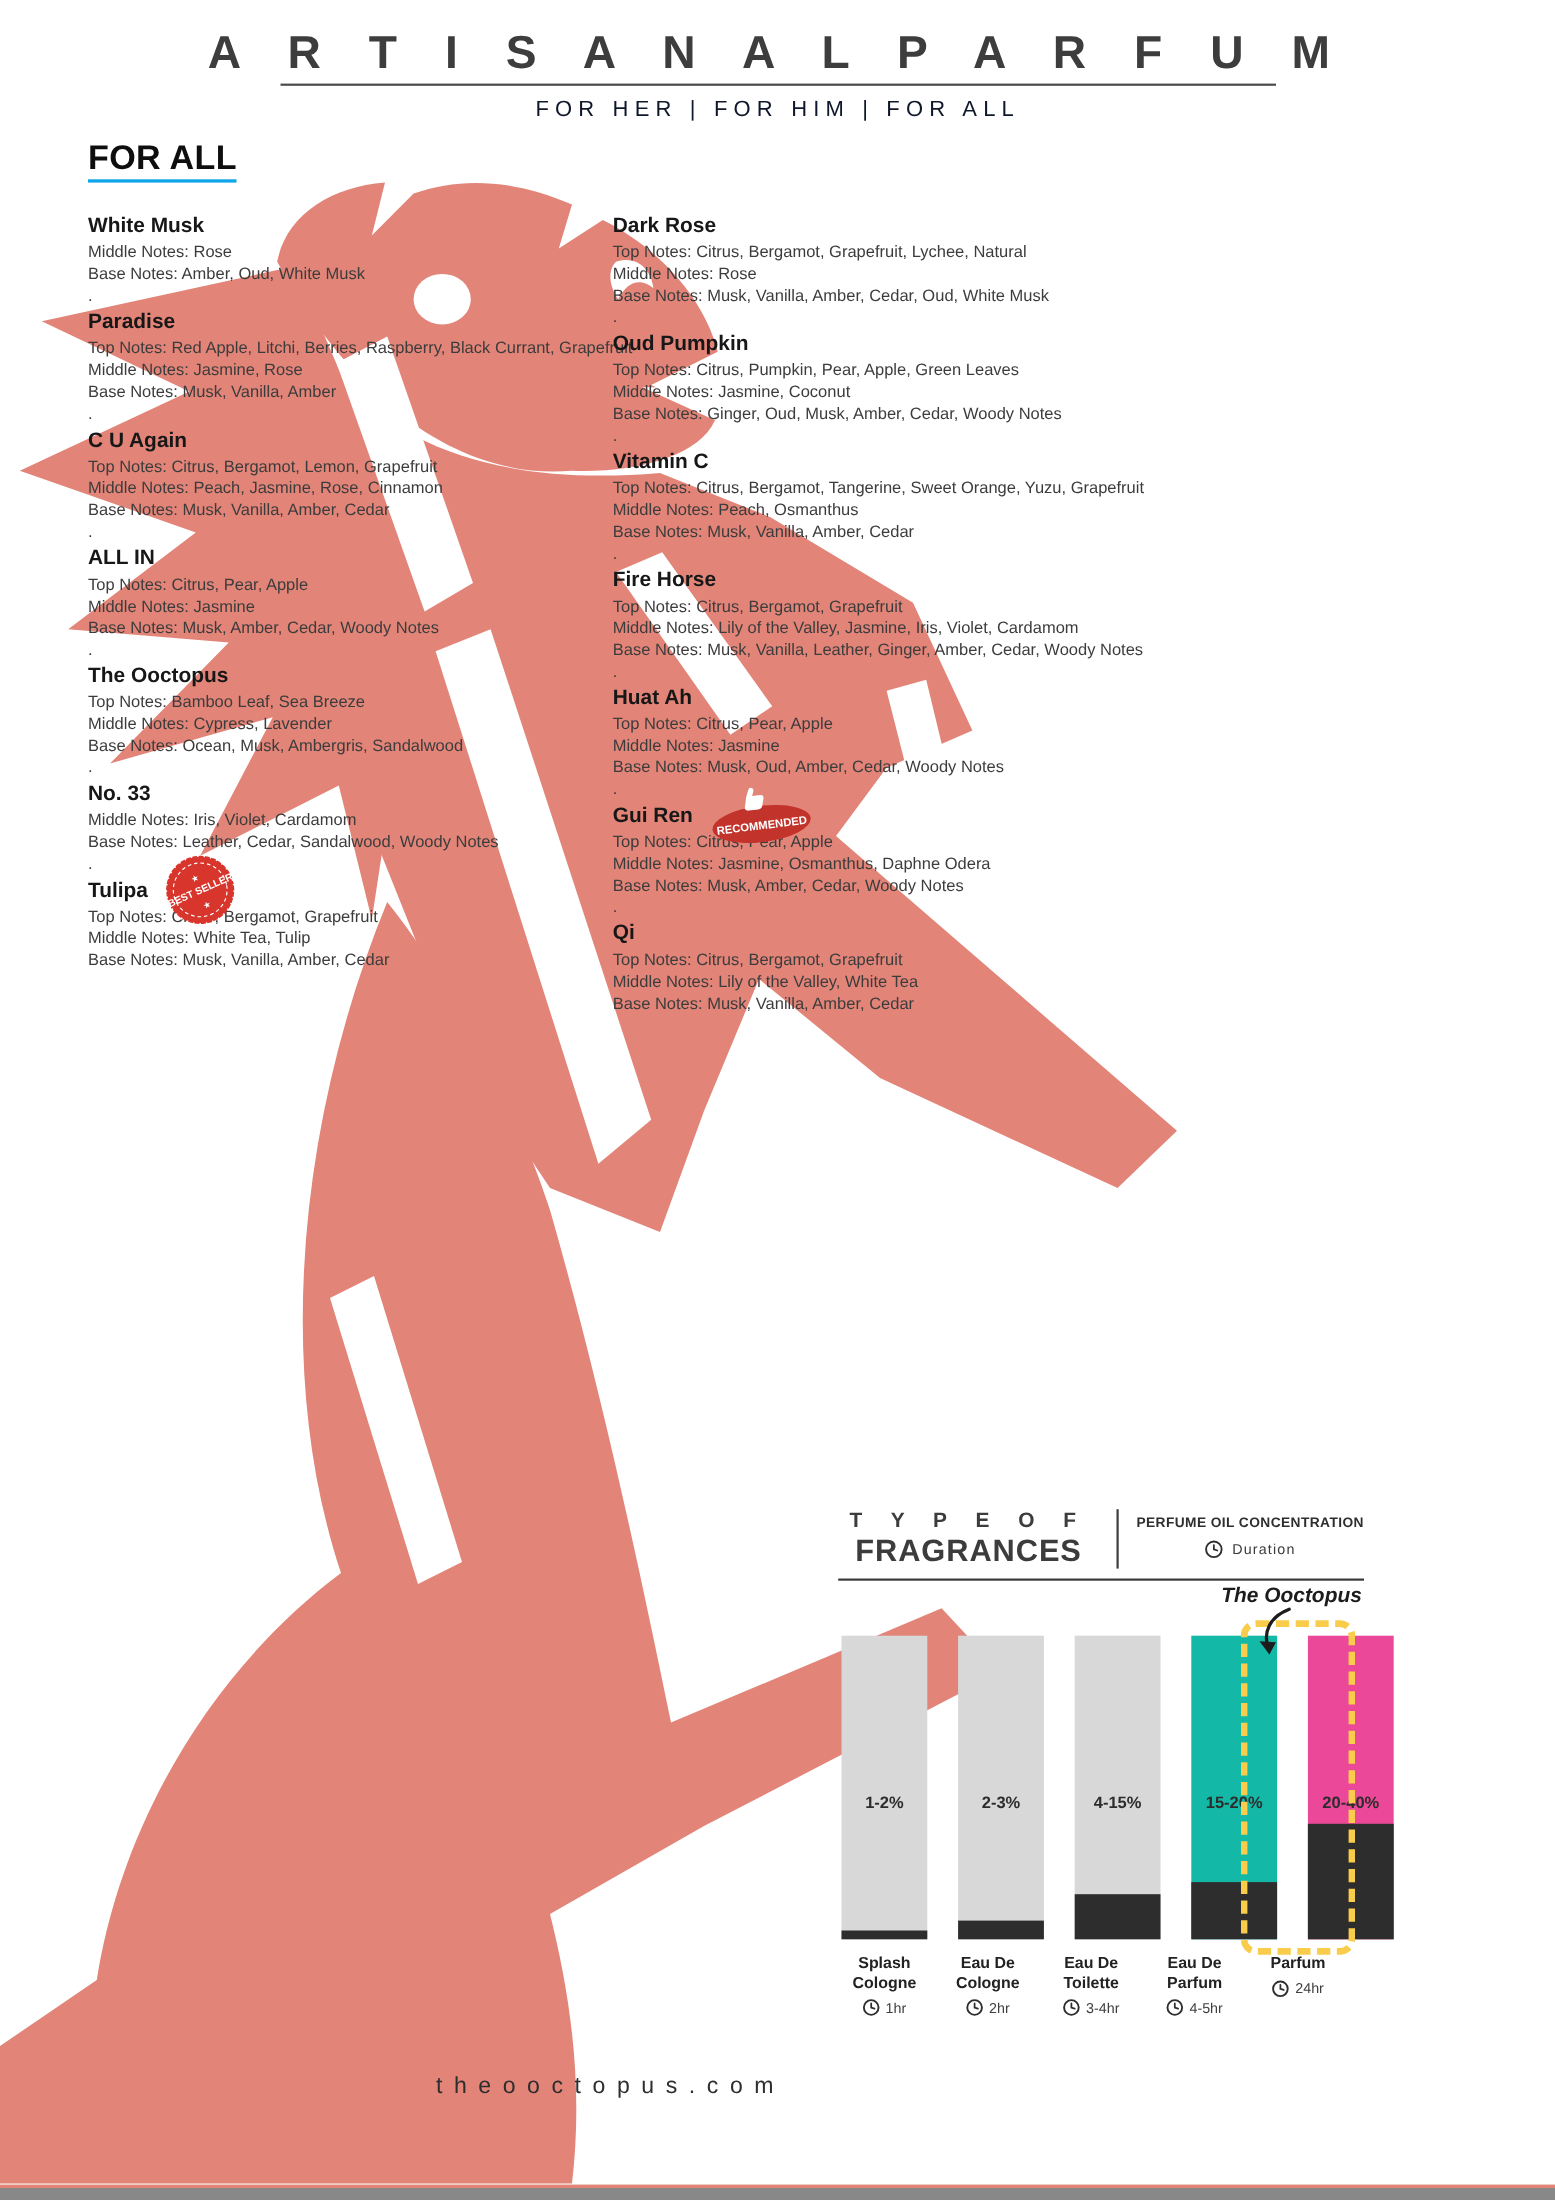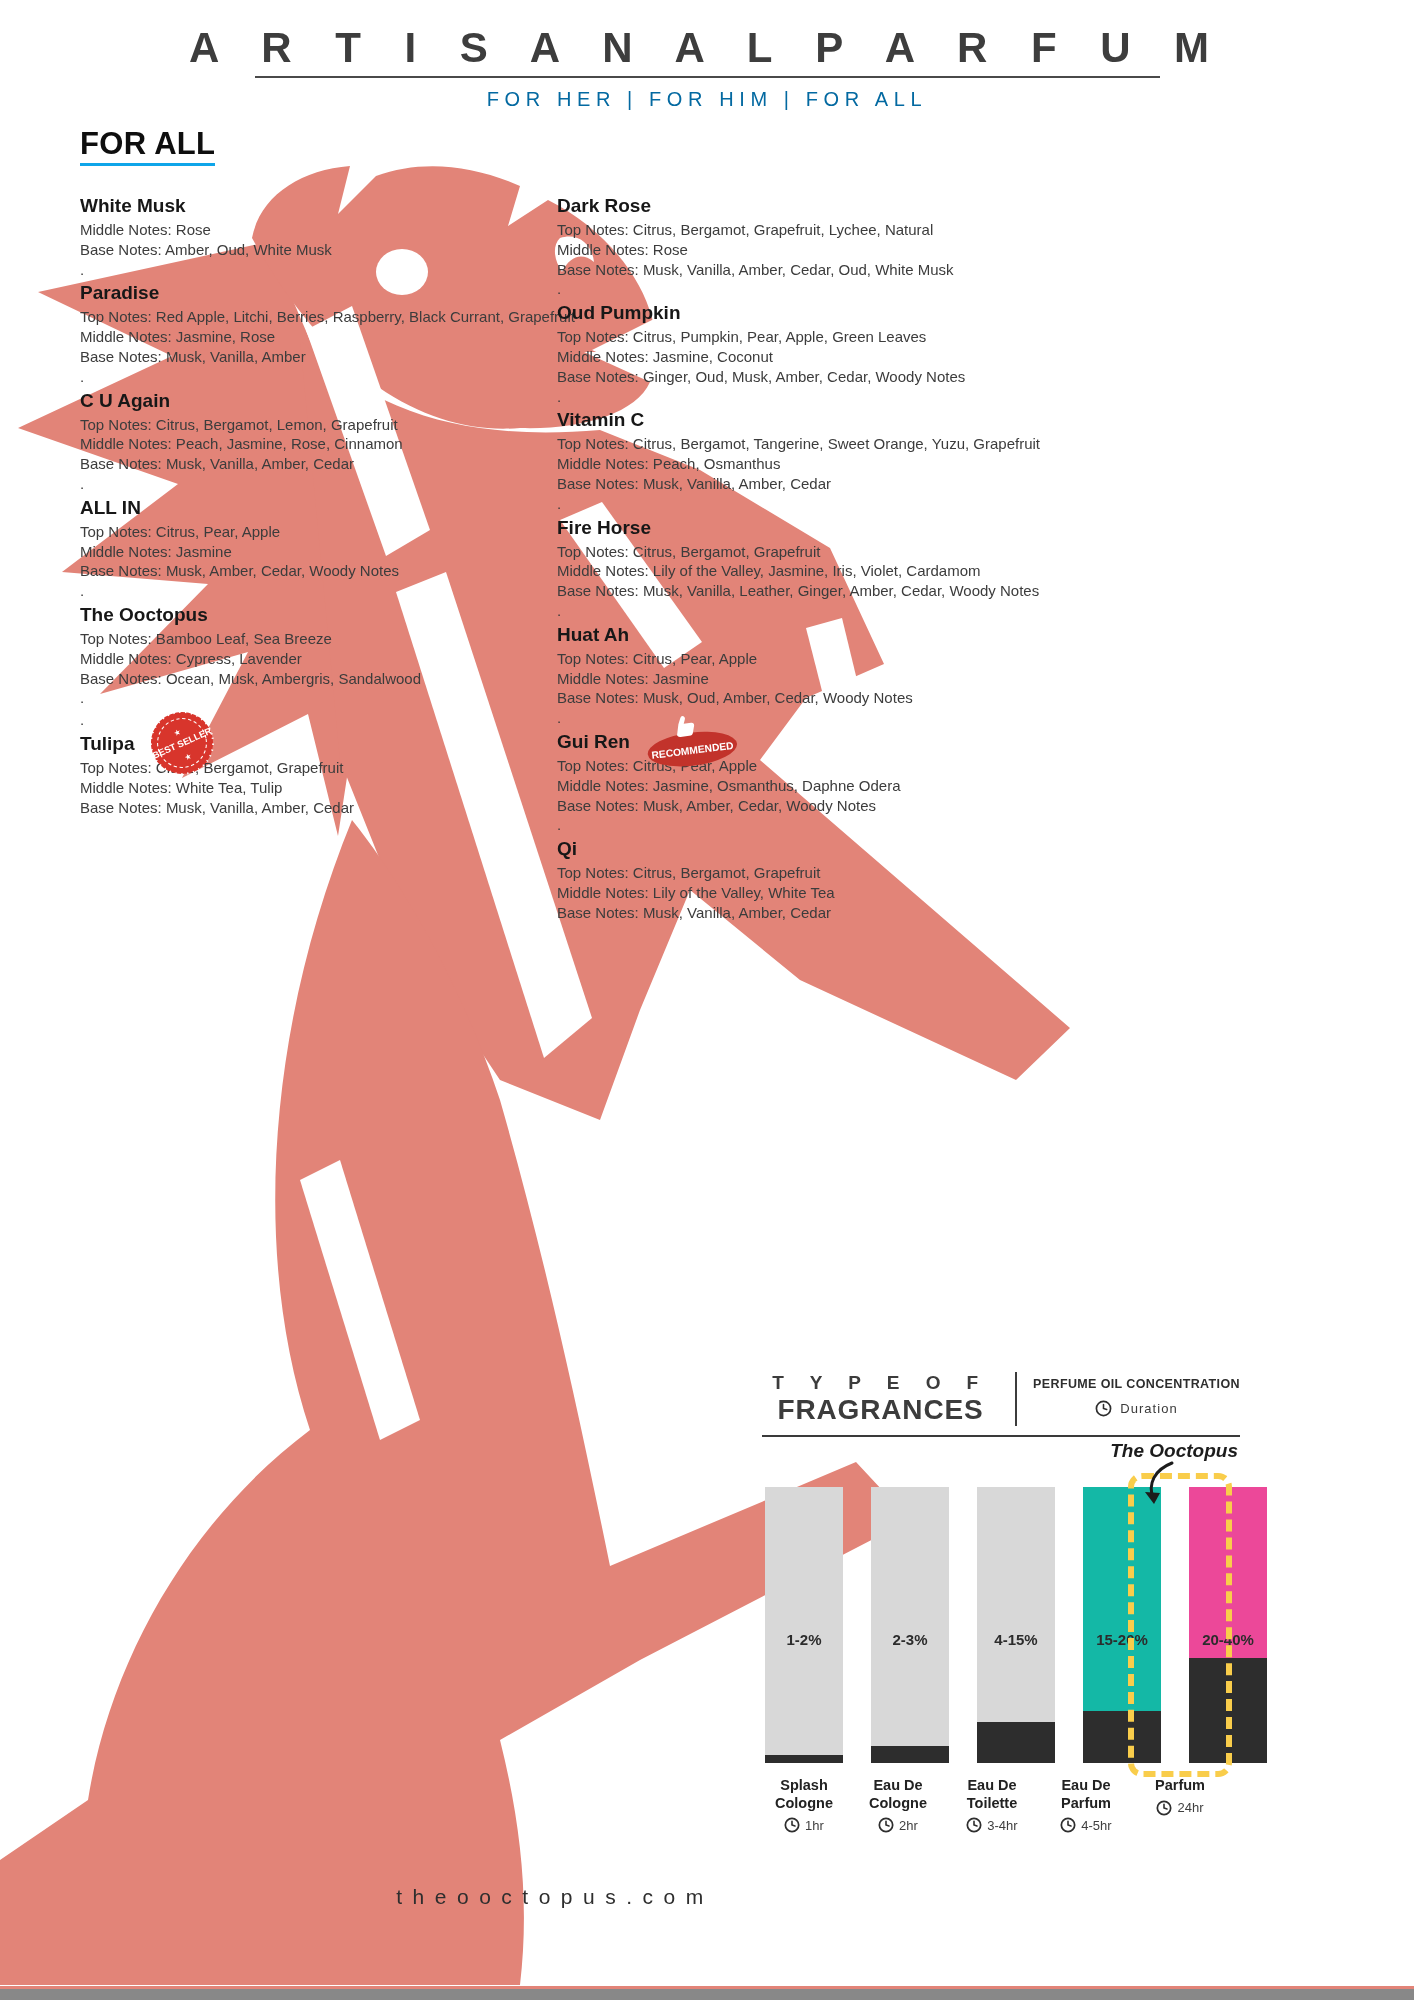--- a/index.html
+++ b/index.html
@@ -6,21 +6,21 @@
   body { background:#888; font-family:"Liberation Sans", sans-serif; }
   .page { position:relative; width:1414px; height:1989px; background:#fff; margin:0 auto; overflow:hidden; }
 
   
   .horse { position:absolute; inset:0; width:1414px; height:2000px; z-index:0; }
 
   
   .header { position:absolute; top:24px; left:0; width:100%; text-align:center; z-index:2; }
   .title { font-size:42px; font-weight:700; letter-spacing:0.38em; color:#3d3d3d; white-space:nowrap; }
   .title-rule { width:905px; margin:4px auto 0; border-top:2px solid #4a4a4a; }
-  .subtitle { margin-top:10px; font-size:20px; font-weight:400; letter-spacing:0.28em; color:#0369a1; white-space:nowrap; }
+  .subtitle { margin-top:10px; font-size:20px; font-weight:400; letter-spacing:0.28em; color:#0f172a; white-space:nowrap; }
 
   .section-title { position:absolute; left:80px; top:126px; z-index:2;
     font-size:31px; font-weight:800; color:#0e0e0e; letter-spacing:0.01em;
     border-bottom:3px solid #0ea5e9; padding-bottom:1px; }
 
   
   .col { position:absolute; top:194px; z-index:2; }
   #col-left  { left:80px;  width:472px; }
   #col-right { left:557px; width:520px; }
   .entry-name { display:flex; align-items:center; gap:14px; font-size:19px; font-weight:700;
@@ -141,20 +141,27 @@
       <div class="dot">.</div>
       <div class="entry">
         <div class="entry-name">
           <span>The Ooctopus</span>
         </div>
         <div class="note">Top Notes: Bamboo Leaf, Sea Breeze</div>
         <div class="note">Middle Notes: Cypress, Lavender</div>
         <div class="note">Base Notes: Ocean, Musk, Ambergris, Sandalwood</div>
       </div>
       <div class="dot">.</div>
+      <div class="entry">
+        <div class="entry-name">
+          <span>No. 33</span>
+        </div>
+        <div class="note">Middle Notes: Iris, Violet, Cardamom</div>
+        <div class="note">Base Notes: Leather, Cedar, Sandalwood, Woody Notes</div>
+      </div>
       <div class="dot">.</div>
       <div class="entry">
         <div class="entry-name">
           <span>Tulipa</span>
           <span class="badge best_seller">
             <svg width="66" height="66" viewBox="0 0 100 100" style="transform:rotate(-10deg)">
       <circle cx="50" cy="50" r="47" fill="#D8352C"></circle>
       <circle cx="50" cy="50" r="47" fill="none" stroke="#fff" stroke-width="3" stroke-dasharray="2 7"></circle>
       <circle cx="50" cy="50" r="37" fill="none" stroke="#fff" stroke-width="1.6" stroke-dasharray="5 4"></circle>
       <g transform="rotate(-14 50 50)" fill="#fff">

